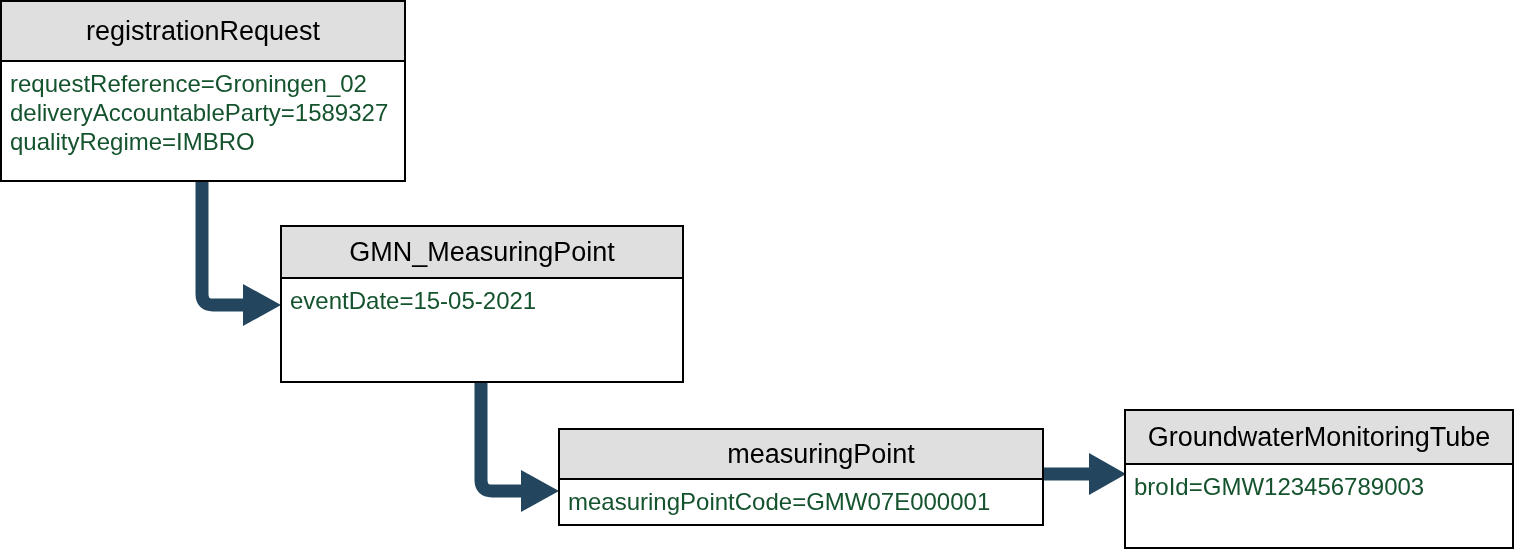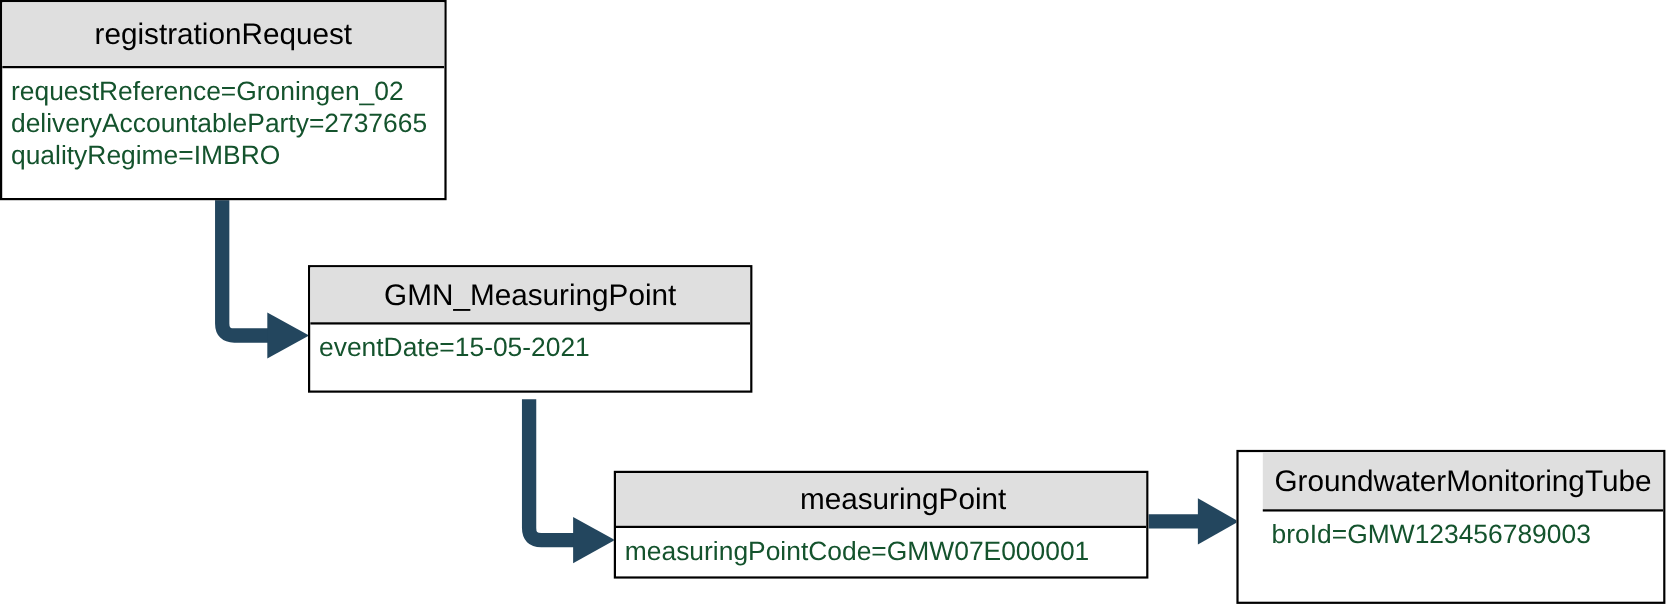--- a/index.html
+++ b/index.html
@@ -61,27 +61,27 @@
     font-size: 24px;
     line-height: 29px;
     white-space: nowrap;
     overflow: hidden;
   }
 
   
   #node-registration-request { left: 0px;    top: 0px;   width: 406px; height: 182px; }
   #node-registration-request .node-header { height: 60px; }
 
-  #node-gmn-measuring-point  { left: 280px;  top: 241px; width: 404px; height: 116px; }
+  #node-gmn-measuring-point  { left: 280px;  top: 225px; width: 404px; height: 158px; }
   #node-gmn-measuring-point .node-header { height: 52px; }
 
   #node-measuring-point      { left: 558px;  top: 428px; width: 486px; height: 98px; }
   #node-measuring-point .node-header { height: 50px; padding-left: 40px; }
 
-  #node-groundwater-tube     { left: 1124px; top: 409px; width: 390px; height: 140px; padding-left: 22px; }
+  #node-groundwater-tube     { left: 1124px; top: 409px; width: 390px; height: 140px; }
   #node-groundwater-tube .node-header { height: 54px; }
 </style>
 </head>
 <body>
 
 <div id="canvas">
 
   <svg id="connectors" viewBox="0 0 1526 556" width="1526" height="556" xmlns="http://www.w3.org/2000/svg">
 
     <g>
@@ -97,21 +97,21 @@
     <g>
       <path d="M 1044 474 L 1091 474" fill="none" stroke="#23465e" stroke-width="13" stroke-linecap="butt" stroke-linejoin="round"></path>
       <polygon points="1089,453 1126,474 1089,495" fill="#23465e"></polygon>
     </g>
   </svg>
 
   <div class="node" id="node-registration-request">
     <div class="node-header">registrationRequest</div>
     <div class="node-body">
       <div class="attr">requestReference=Groningen_02</div>
-      <div class="attr">deliveryAccountableParty=2737665</div>
+      <div class="attr">deliveryAccountableParty=1589327</div>
       <div class="attr">qualityRegime=IMBRO</div>
     </div>
   </div>
 
   <div class="node" id="node-gmn-measuring-point">
     <div class="node-header">GMN_MeasuringPoint</div>
     <div class="node-body">
       <div class="attr">eventDate=15-05-2021</div>
     </div>
   </div>

